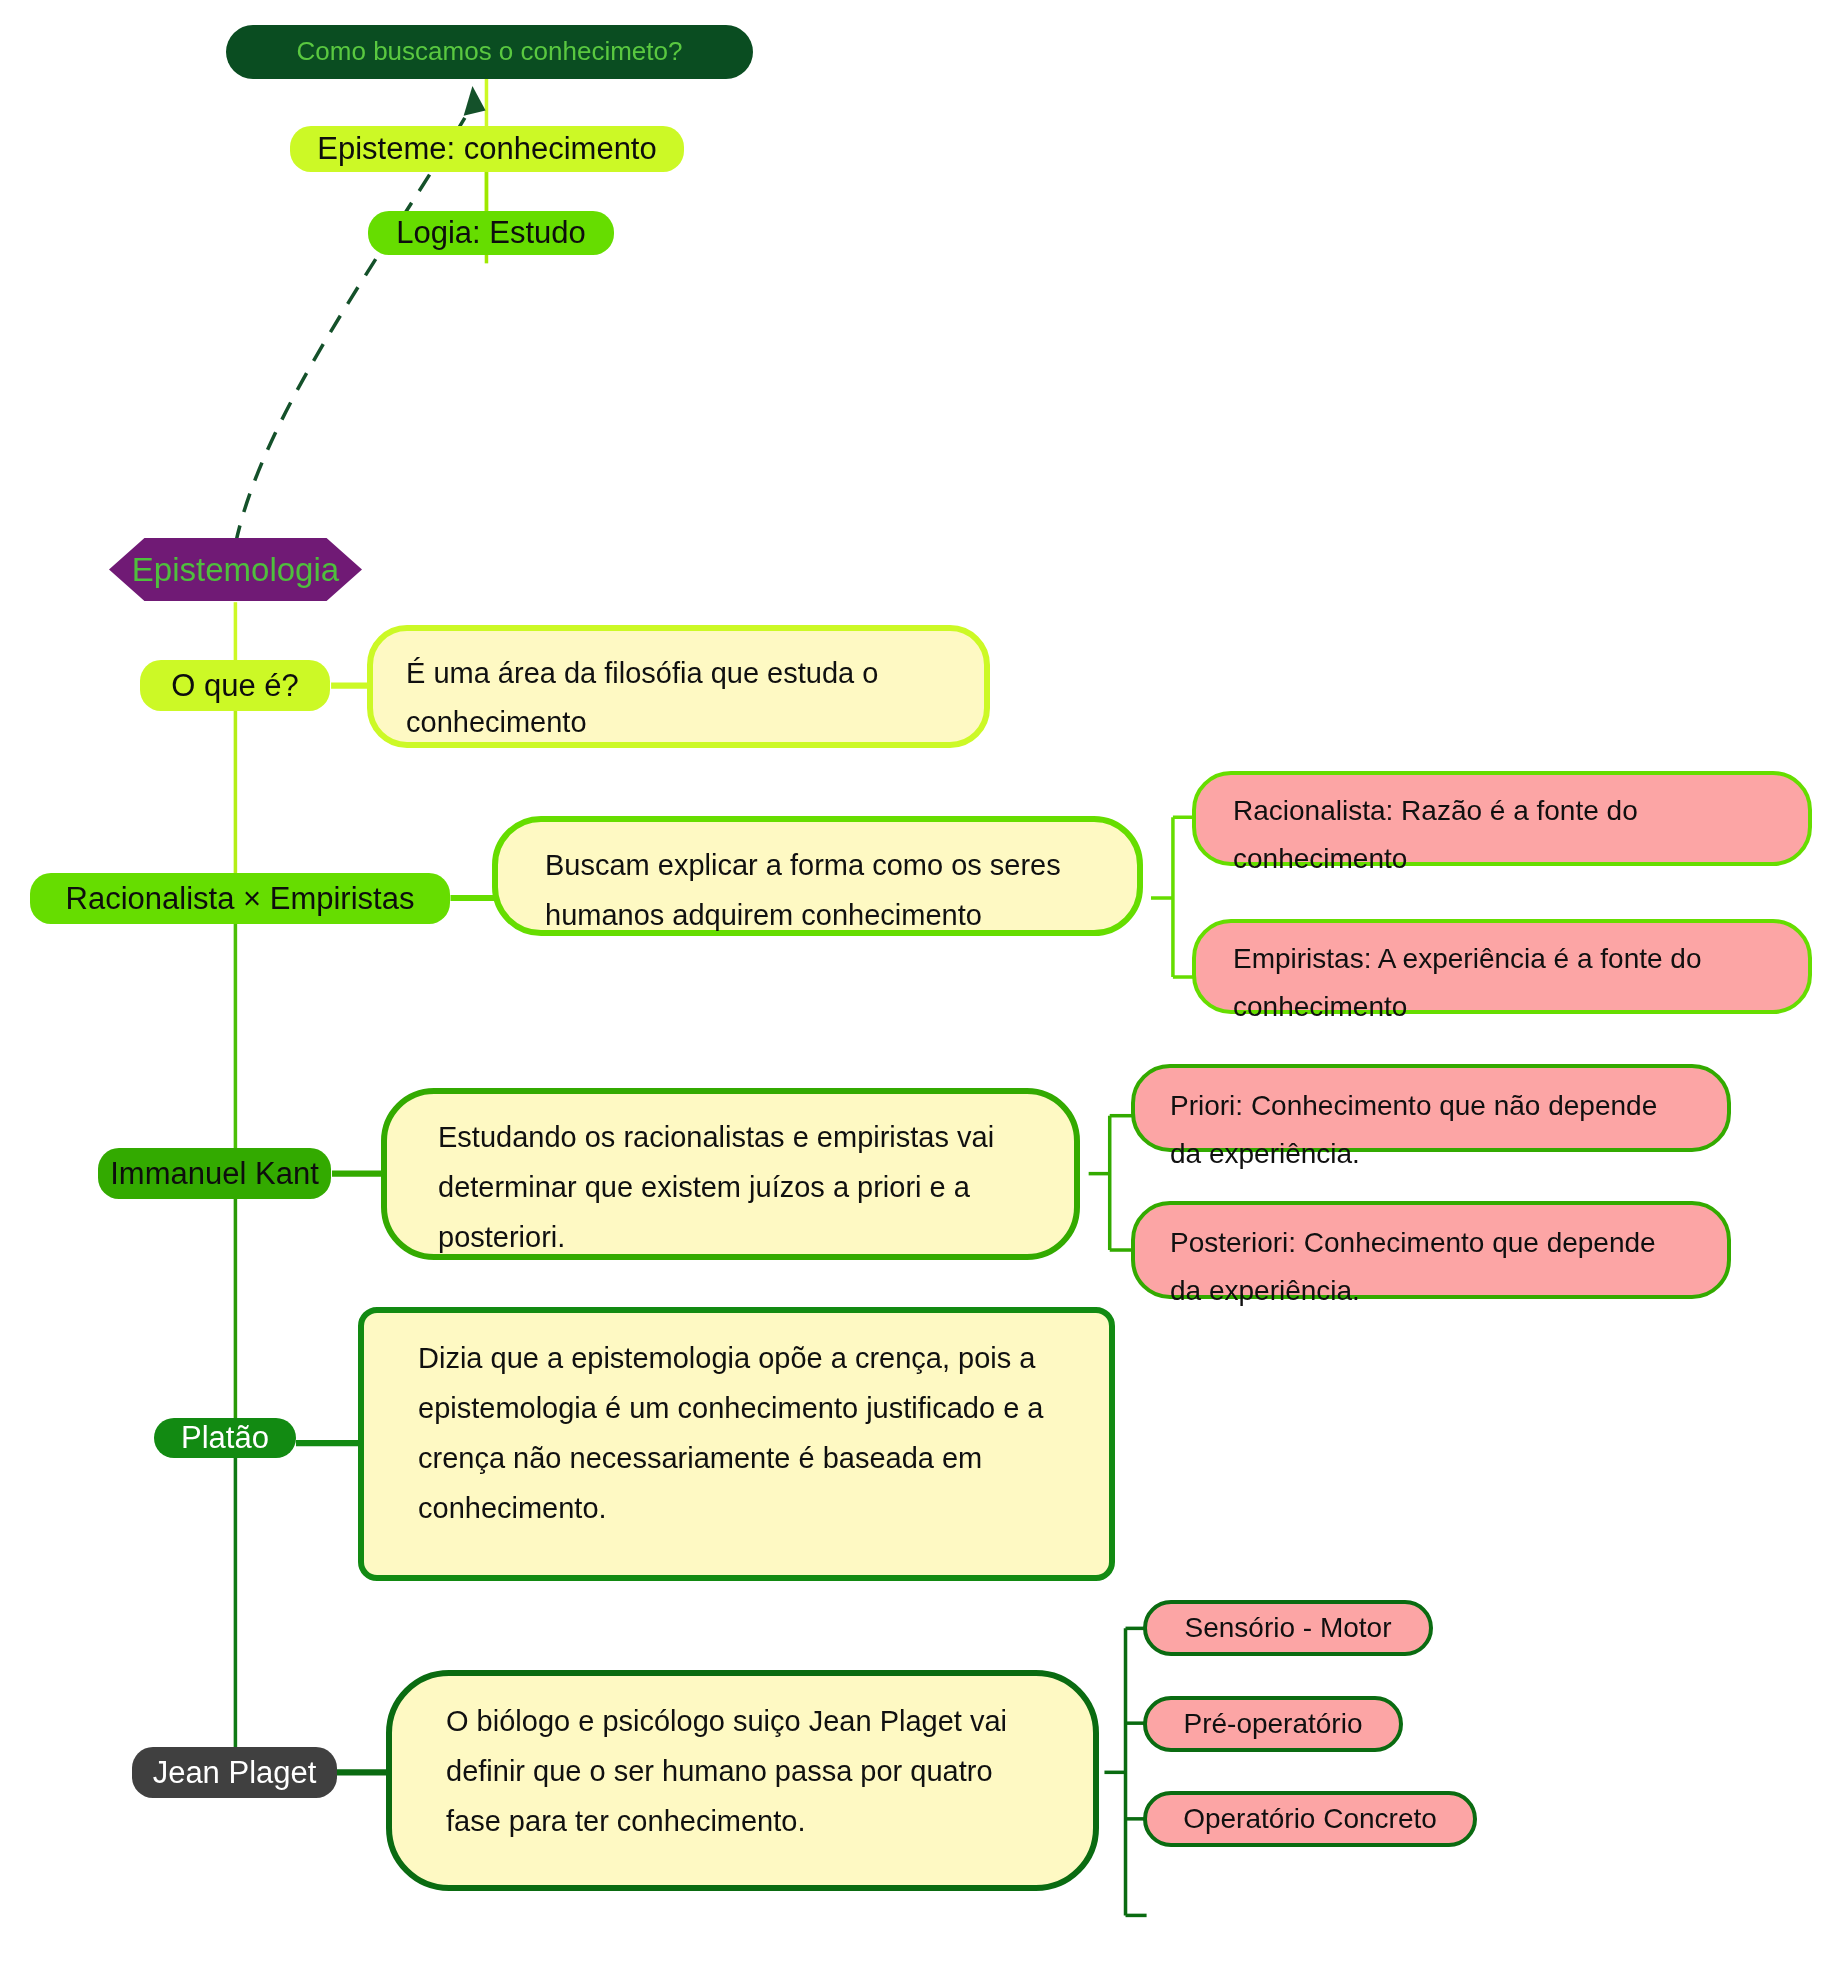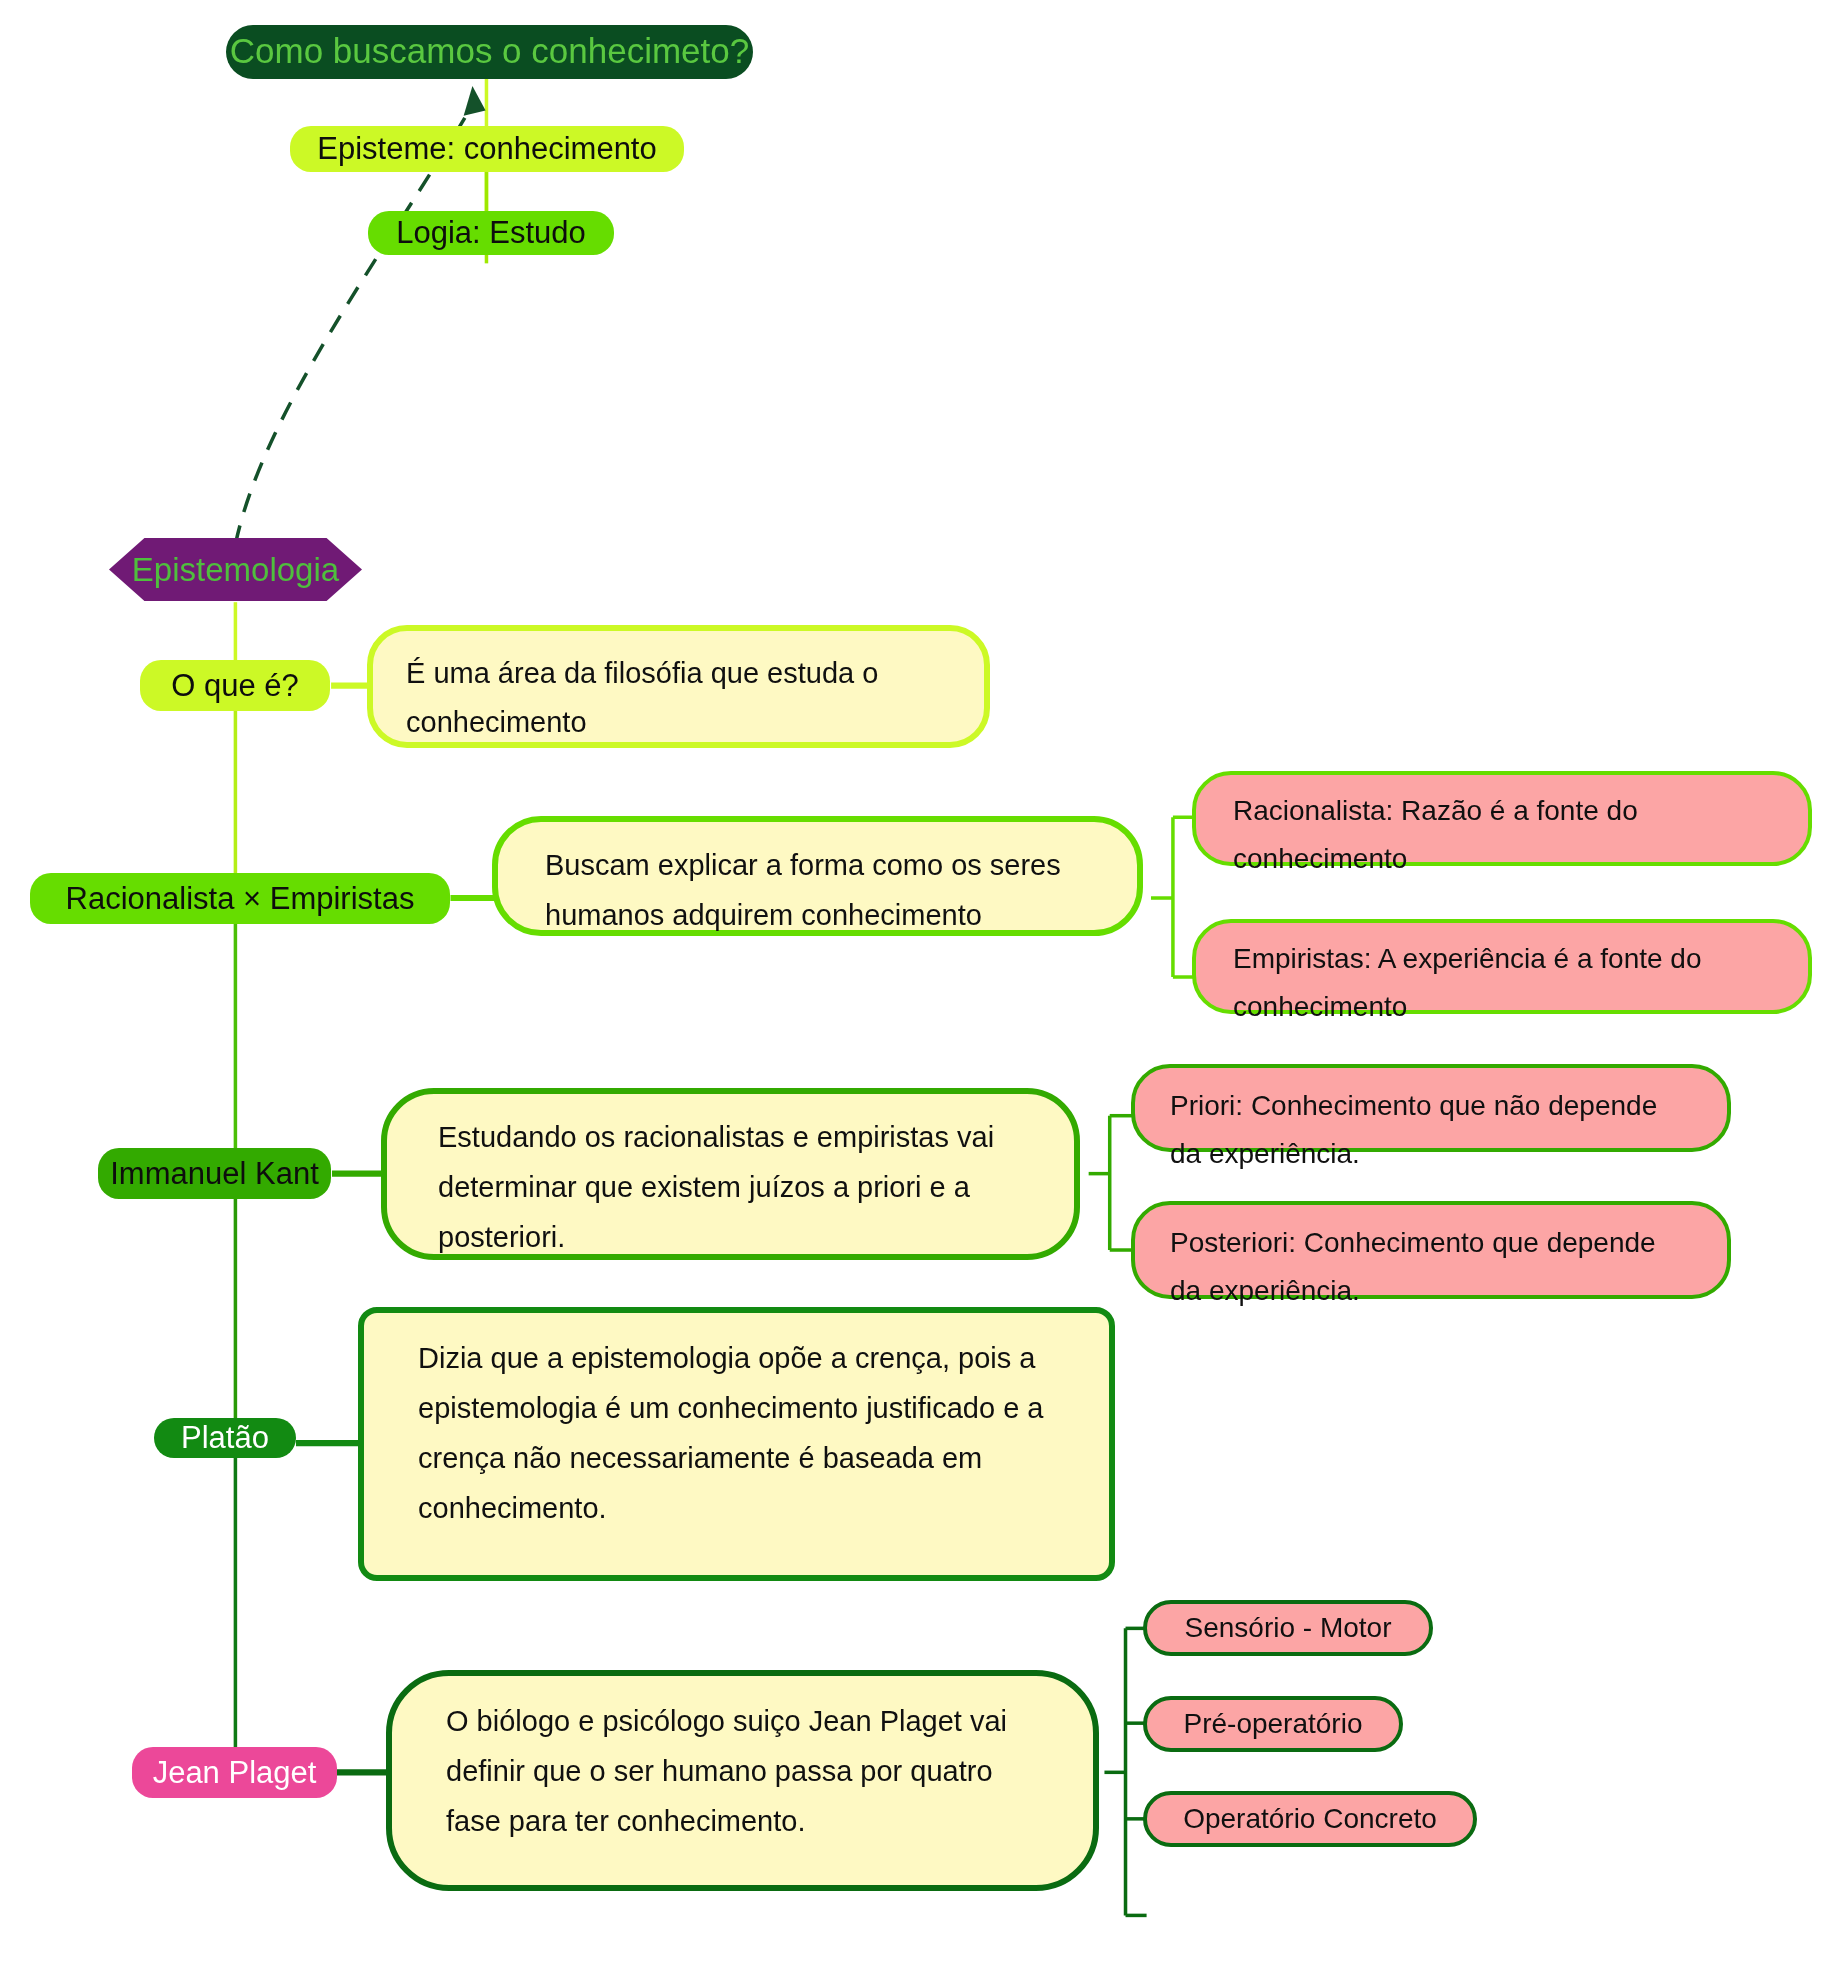--- a/index.html
+++ b/index.html
@@ -37,21 +37,21 @@
     text-align: center;
     line-height: 1.15;
     white-space: nowrap;
   }
 
   
   .title-pill {
     background: #0a4d21;
     color: #5ac840;
     border-radius: 39px;
-    font-size: 35px;
+    font-size: 26px;
     padding: 0 30px;
     align-items: center;
   }
 
   
   .hexagon {
     background: #701a75;
     color: #4fbf3d;
     font-size: 33px;
     clip-path: polygon(14% 0%, 86% 0%, 100% 50%, 86% 100%, 14% 100%, 0% 50%);
@@ -61,21 +61,21 @@
   
   .pill {
     border-radius: 21px;
     font-size: 31px;
     padding: 0 23px;
   }
   .pill.lvl-a { background: #ccf926; color: #0d0d0d; }
   .pill.lvl-b { background: #66dd00; color: #0d0d0d; }
   .pill.lvl-c { background: #33aa00; color: #0d0d0d; }
   .pill.lvl-d { background: #128a12; color: #ffffff; }
-  .pill.lvl-e { background: #ec4899; color: #ffffff; }
+  .pill.lvl-e { background: #404040; color: #ffffff; }
 
   
   .obox {
     background: #fef9c3;
     display: block;
     white-space: normal;
     box-sizing: border-box;
     font-size: 29px;
     line-height: 1.72;
     color: #101010;

